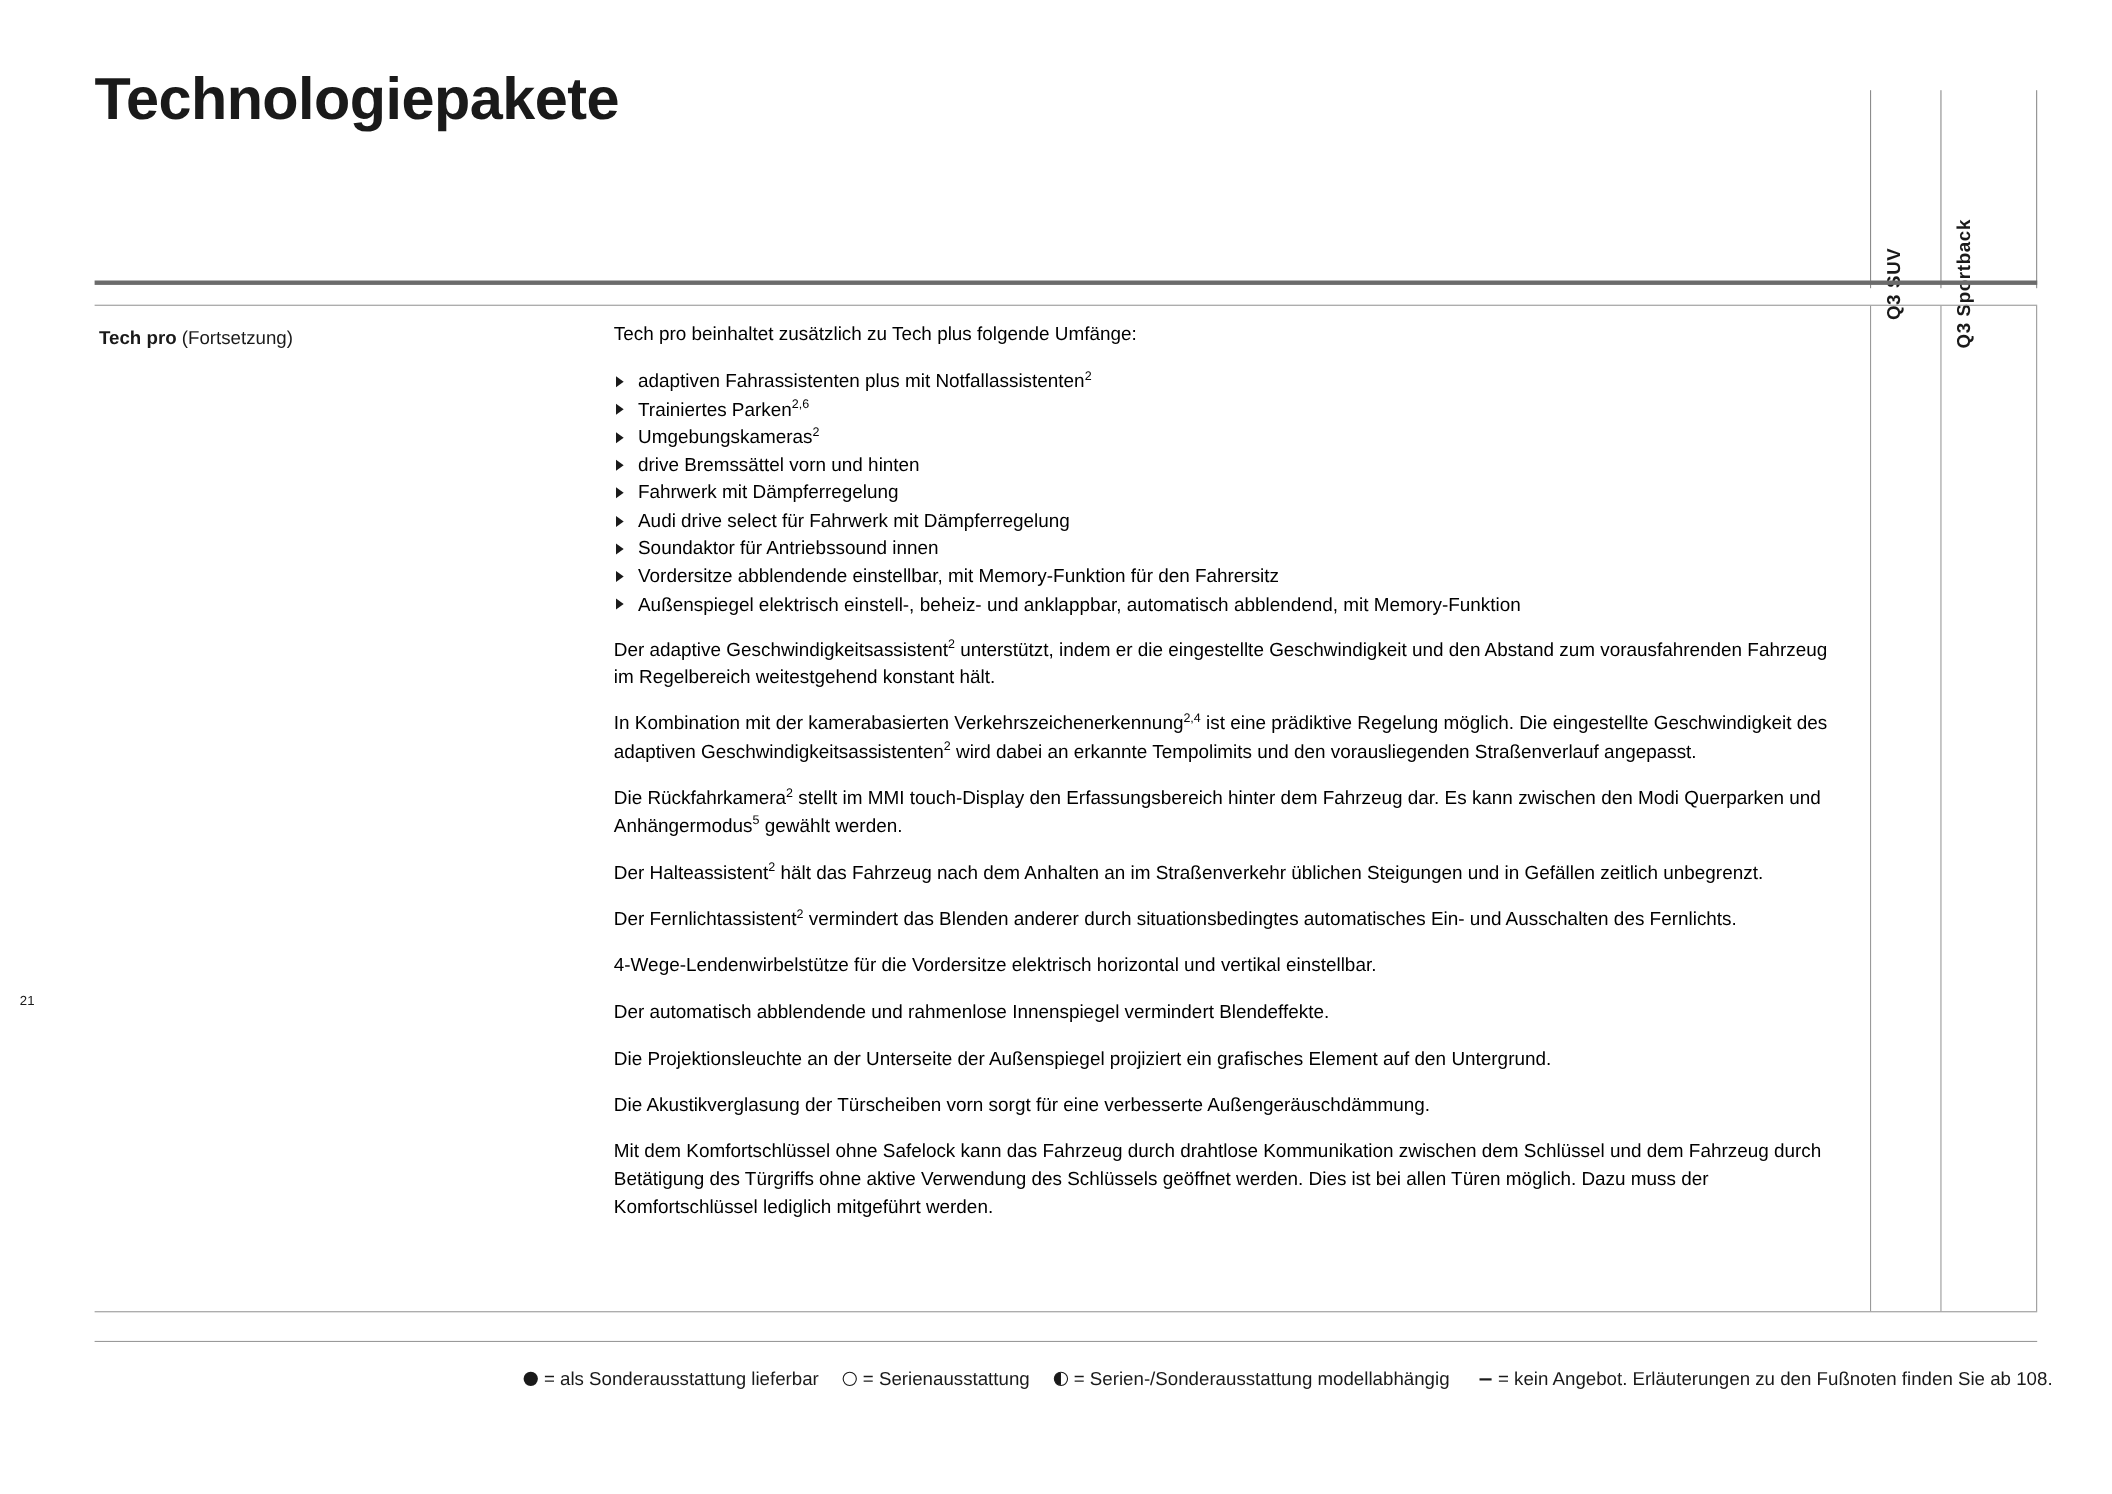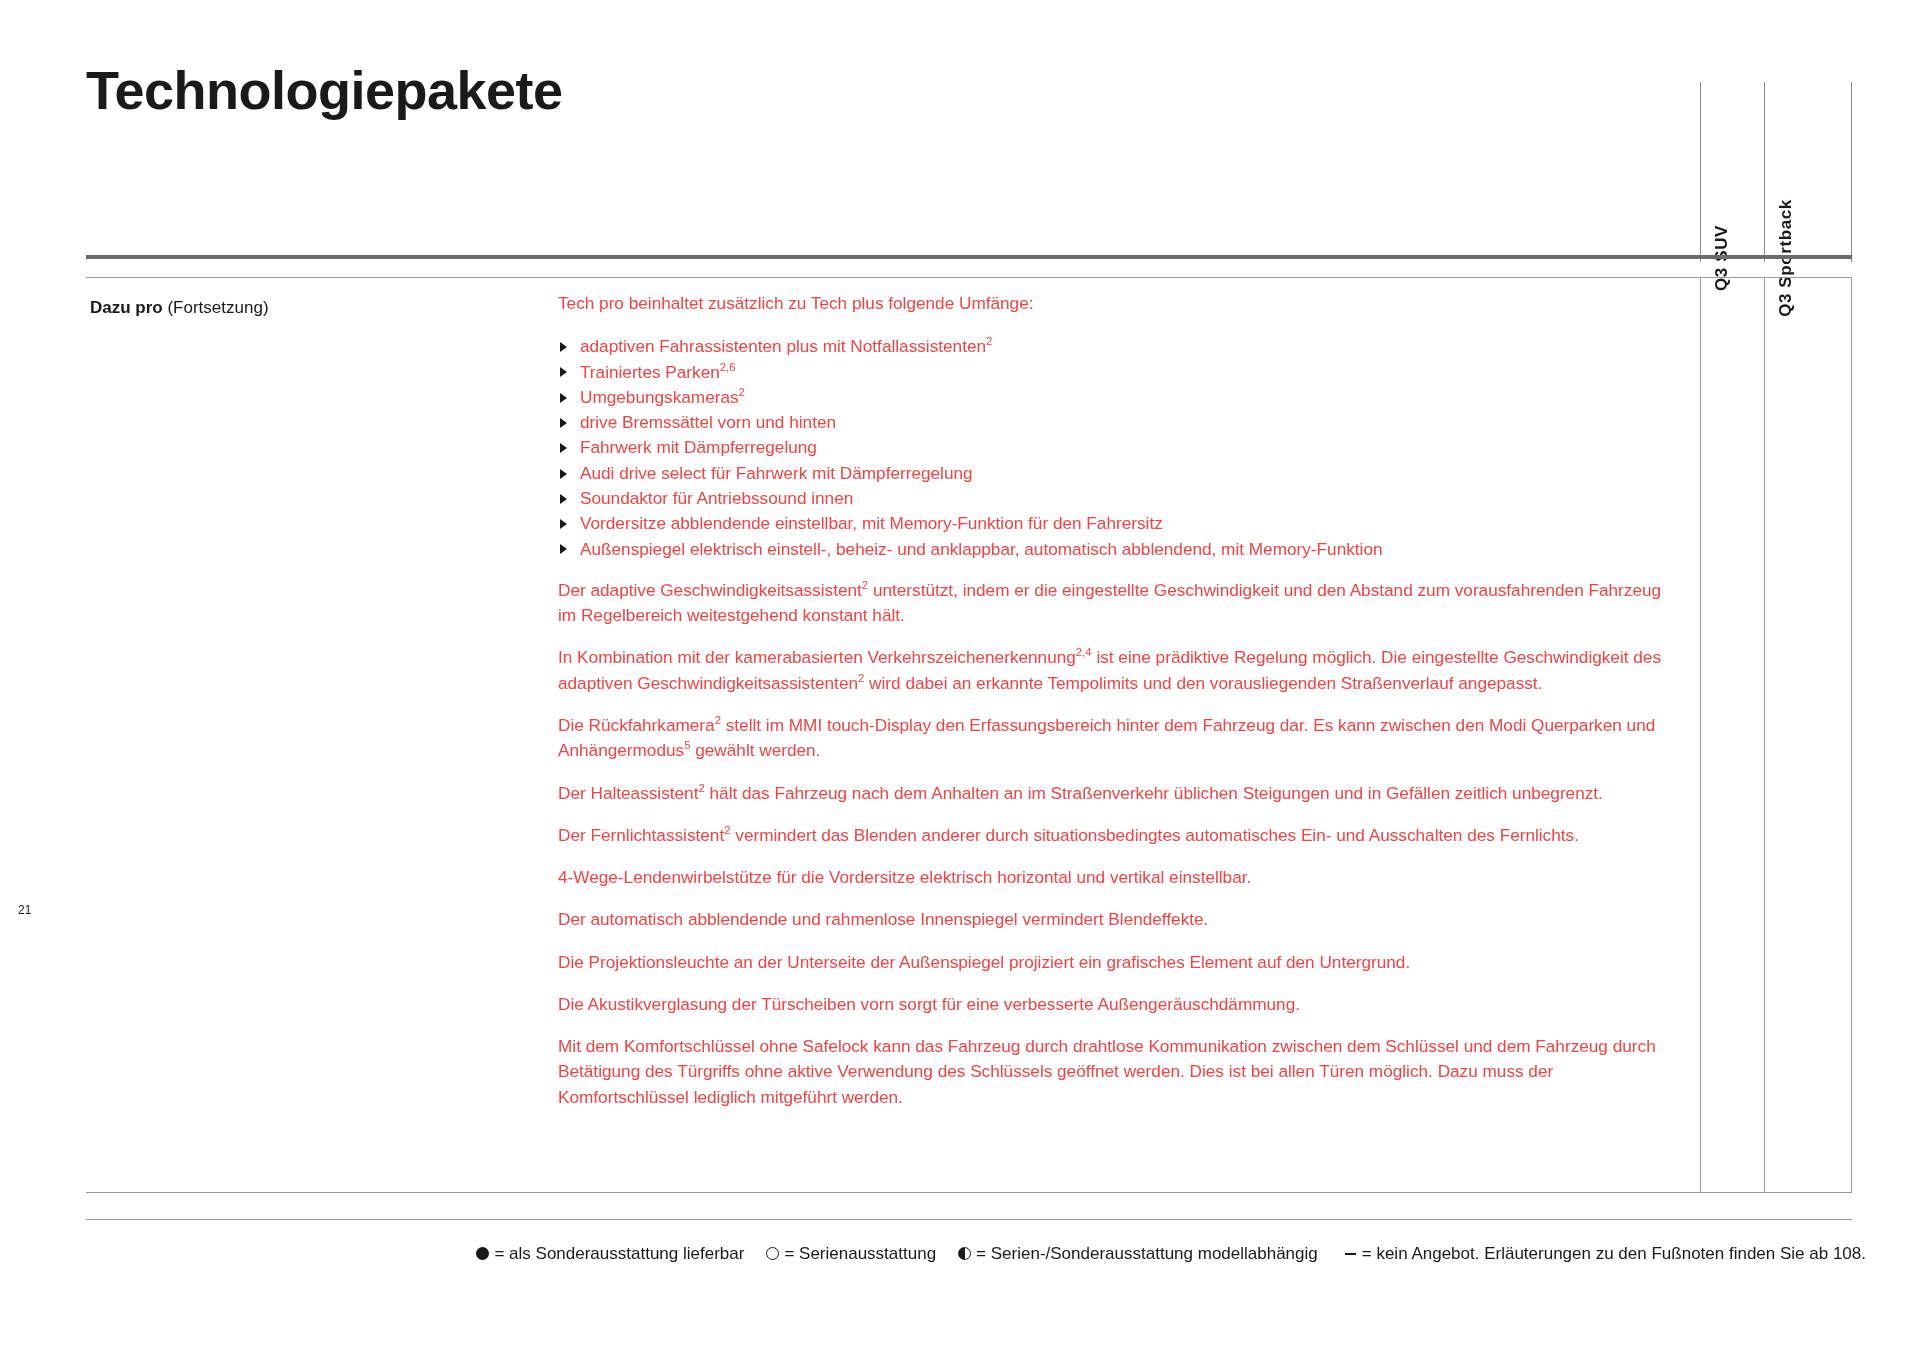--- a/index.html
+++ b/index.html
@@ -111,21 +111,21 @@
   }
   .cell-label b { font-weight: 700; }
 
   .cell-body {
     position: absolute;
     left: 558px;
     top: 291px;
     width: 1108px;
     font-size: 17.2px;
     line-height: 1.47;
-    color: #ef4444;
+    color: #000000;
   }
 
   .lead { margin: 0 0 1px 0; }
 
   ul.feature-list {
     list-style: none;
     margin: 18px 0 16px 0;
     padding: 0;
   }
   ul.feature-list li {
@@ -240,21 +240,21 @@
 
   <div class="rule-thick" style="top:255px;"></div>
   <div class="rule-thin" style="top:277px;"></div>
   <div class="rule-thin" style="top:1192px;"></div>
 
   <div class="vrule-body" style="left:1700px; top:278px; height:914px;"></div>
   <div class="vrule-body" style="left:1764px; top:278px; height:914px;"></div>
   <div class="vrule-body" style="left:1851px; top:278px; height:914px;"></div>
 
   <div class="cell-label">
-    <b>Dazu pro</b><span> (Fortsetzung)</span>
+    <b>Tech pro</b><span> (Fortsetzung)</span>
   </div>
 
   <div class="cell-body">
     <p class="lead">Tech pro beinhaltet zusätzlich zu Tech plus folgende Umfänge:</p>
     <ul class="feature-list" id="feature-list">
         <li><span class="tri"></span><span>adaptiven Fahrassistenten plus mit Notfallassistenten</span><sup>2</sup></li>
         <li><span class="tri"></span><span>Trainiertes Parken</span><sup>2,6</sup></li>
         <li><span class="tri"></span><span>Umgebungskameras</span><sup>2</sup></li>
         <li><span class="tri"></span><span>drive Bremssättel vorn und hinten</span></li>
         <li><span class="tri"></span><span>Fahrwerk mit Dämpferregelung</span></li>

